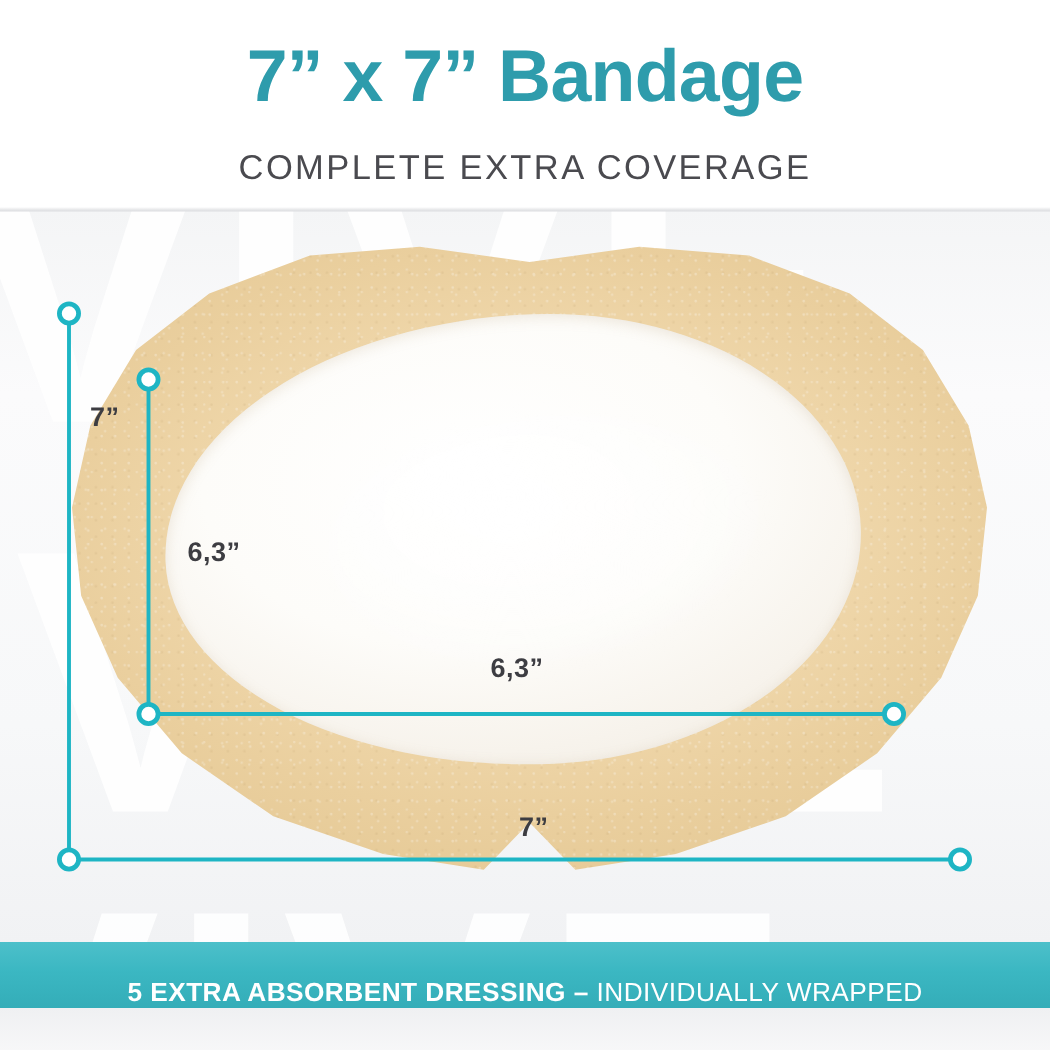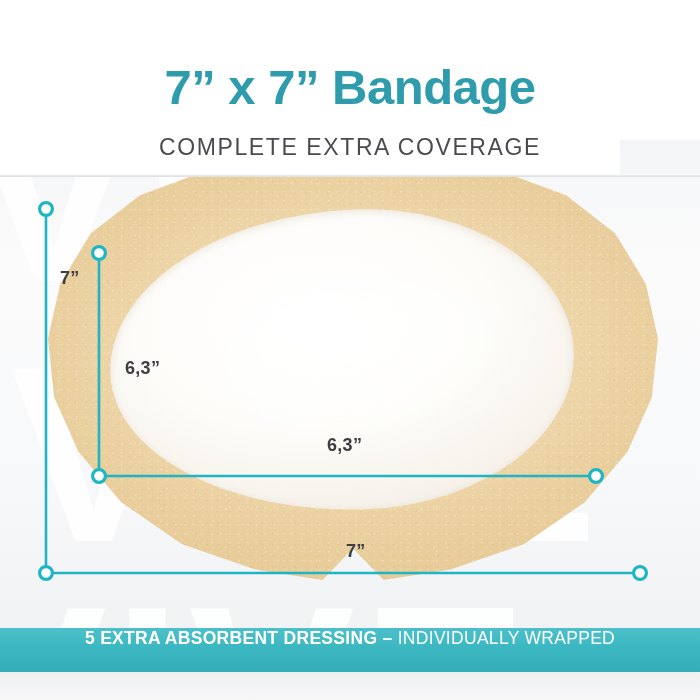--- a/index.html
+++ b/index.html
@@ -21,21 +21,20 @@
 
   
   .header {
     position: absolute;
     left: 0;
     top: 0;
     width: 620px;
     height: 140px;
     background: #ffffff;
     z-index: 30;
-    margin-top: 36px;
   }
   .header-title {
     position: absolute;
     left: 0;
     top: 26px;
     width: 700px;
     text-align: center;
     font-size: 49px;
     font-weight: 700;
     letter-spacing: -0.5px;
@@ -196,21 +195,21 @@
   
   .footer-band {
     position: absolute;
     left: 0;
     top: 628px;
     width: 700px;
     height: 44px;
     background: linear-gradient(to bottom, #4cc0ca 0%, #3bb7c2 45%, #34adb8 100%);
     z-index: 30;
     display: flex;
-    align-items: flex-start;
+    align-items: flex-end;
     justify-content: center;
   }
   .footer-text {
     font-size: 17.5px;
     color: #ffffff;
     letter-spacing: 0.3px;
     white-space: nowrap;
   }
   .footer-strong { font-weight: 700; }
   .footer-dash   { font-weight: 700; }

